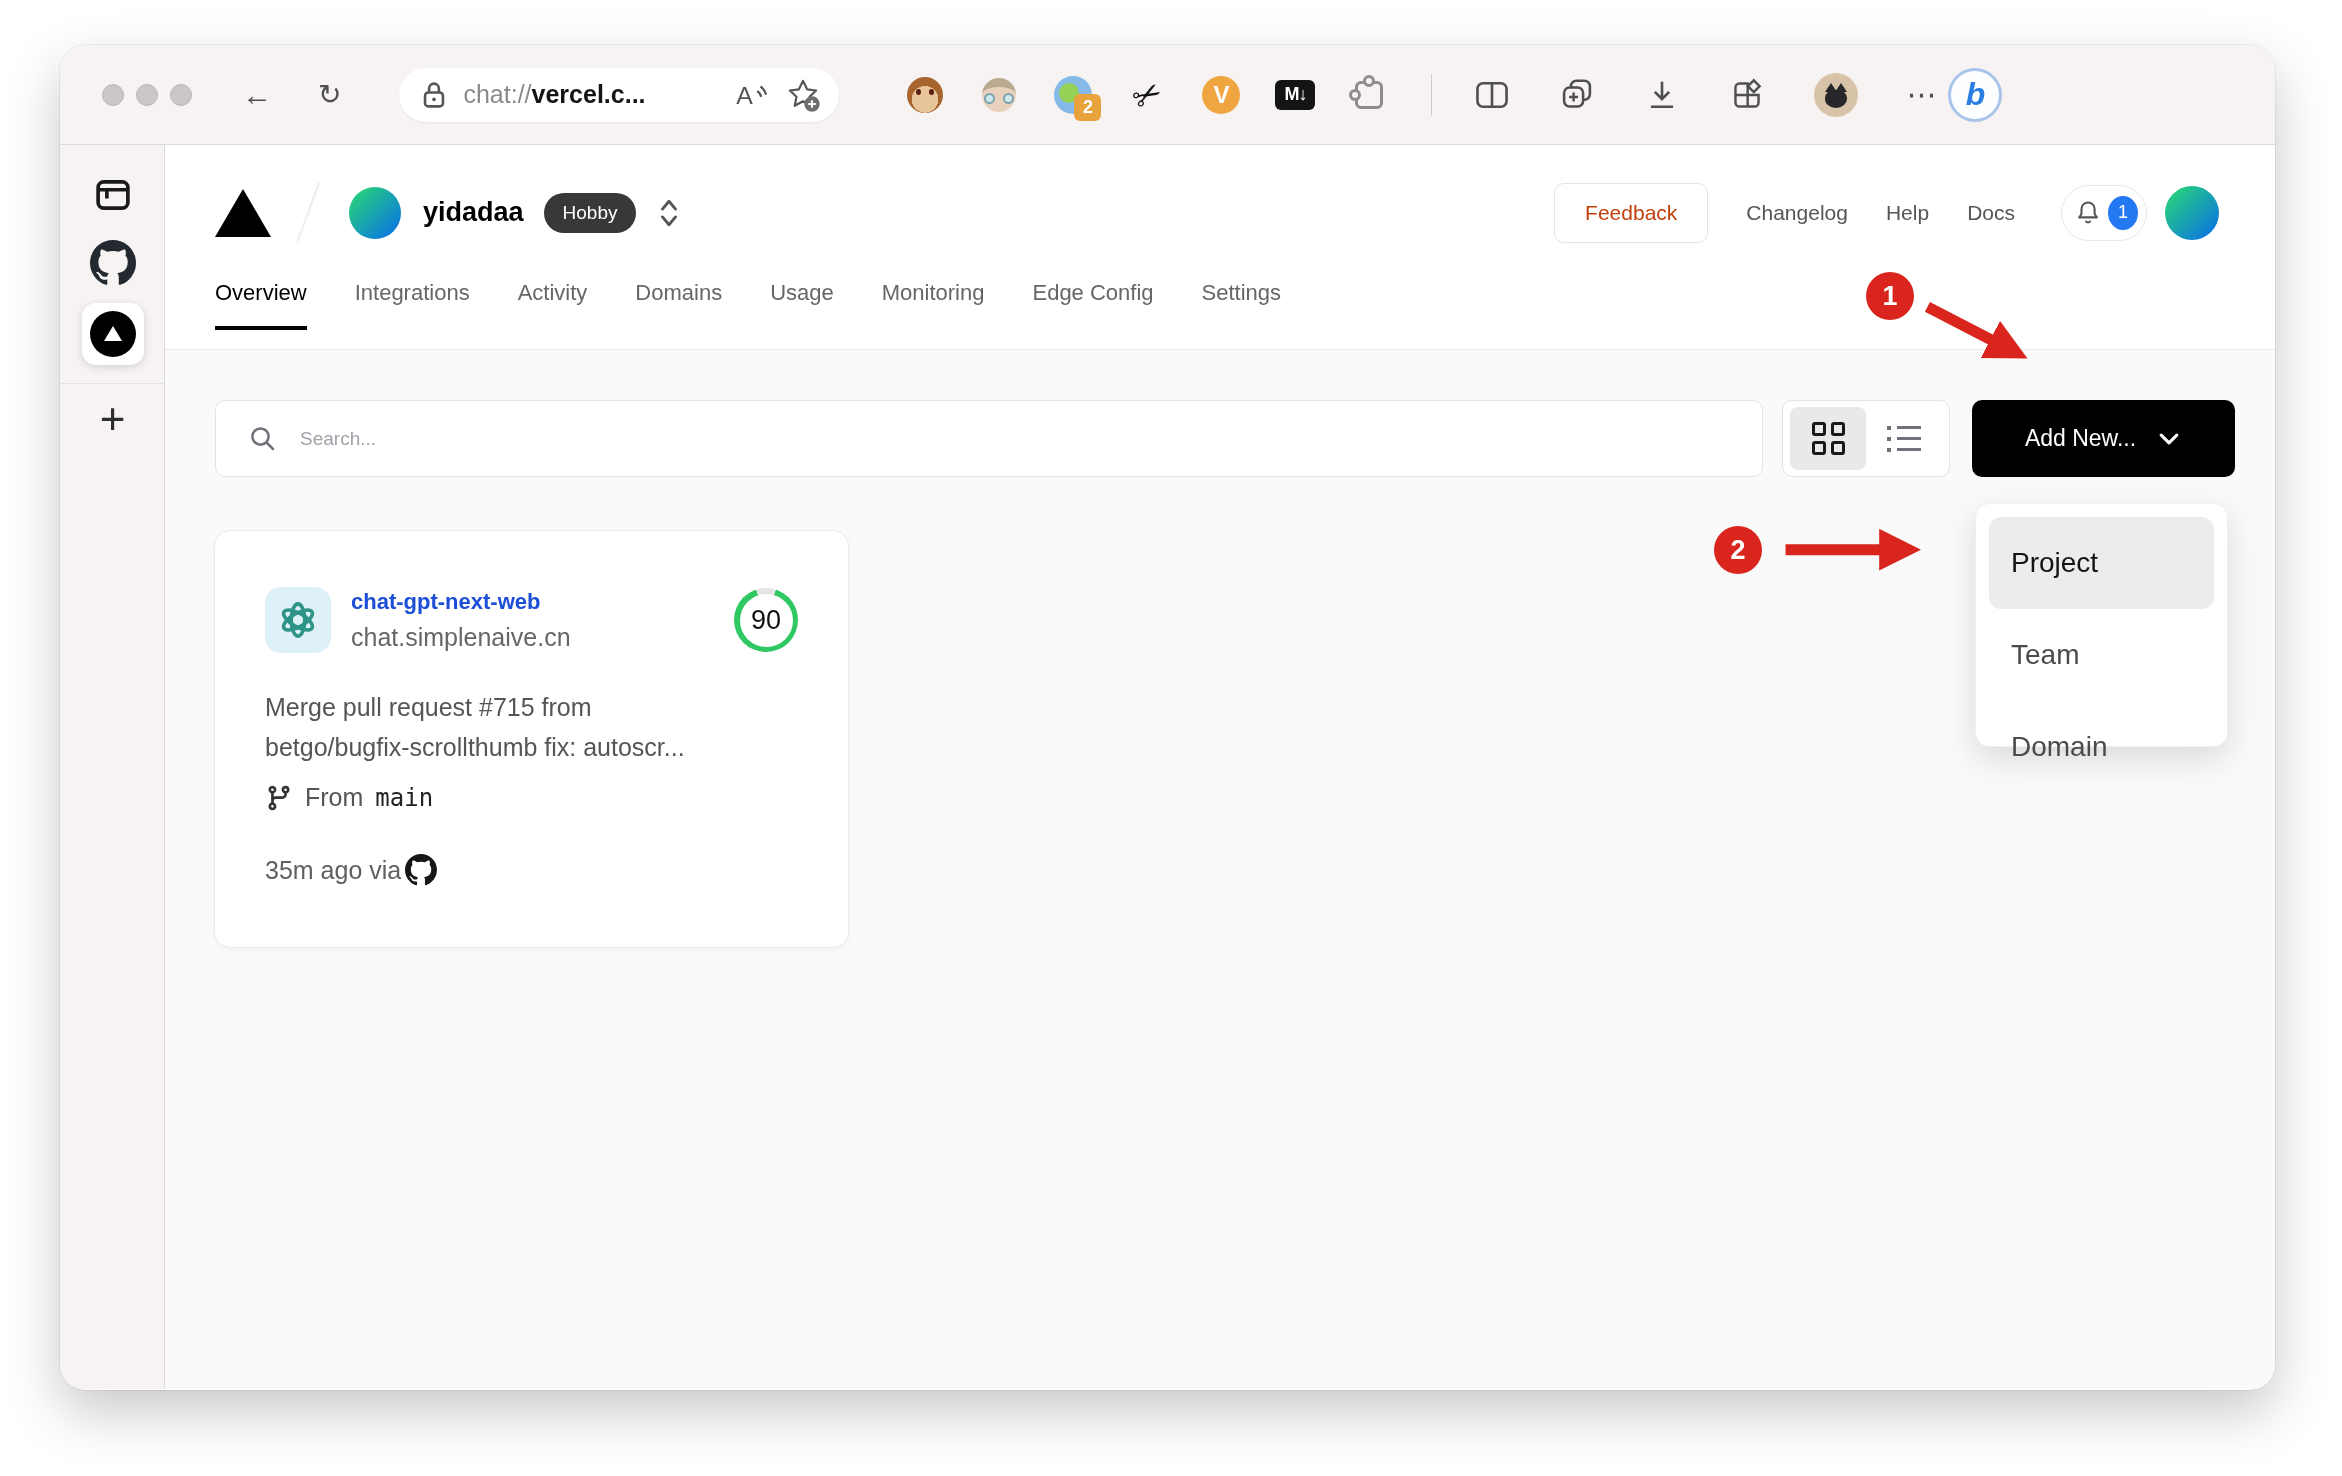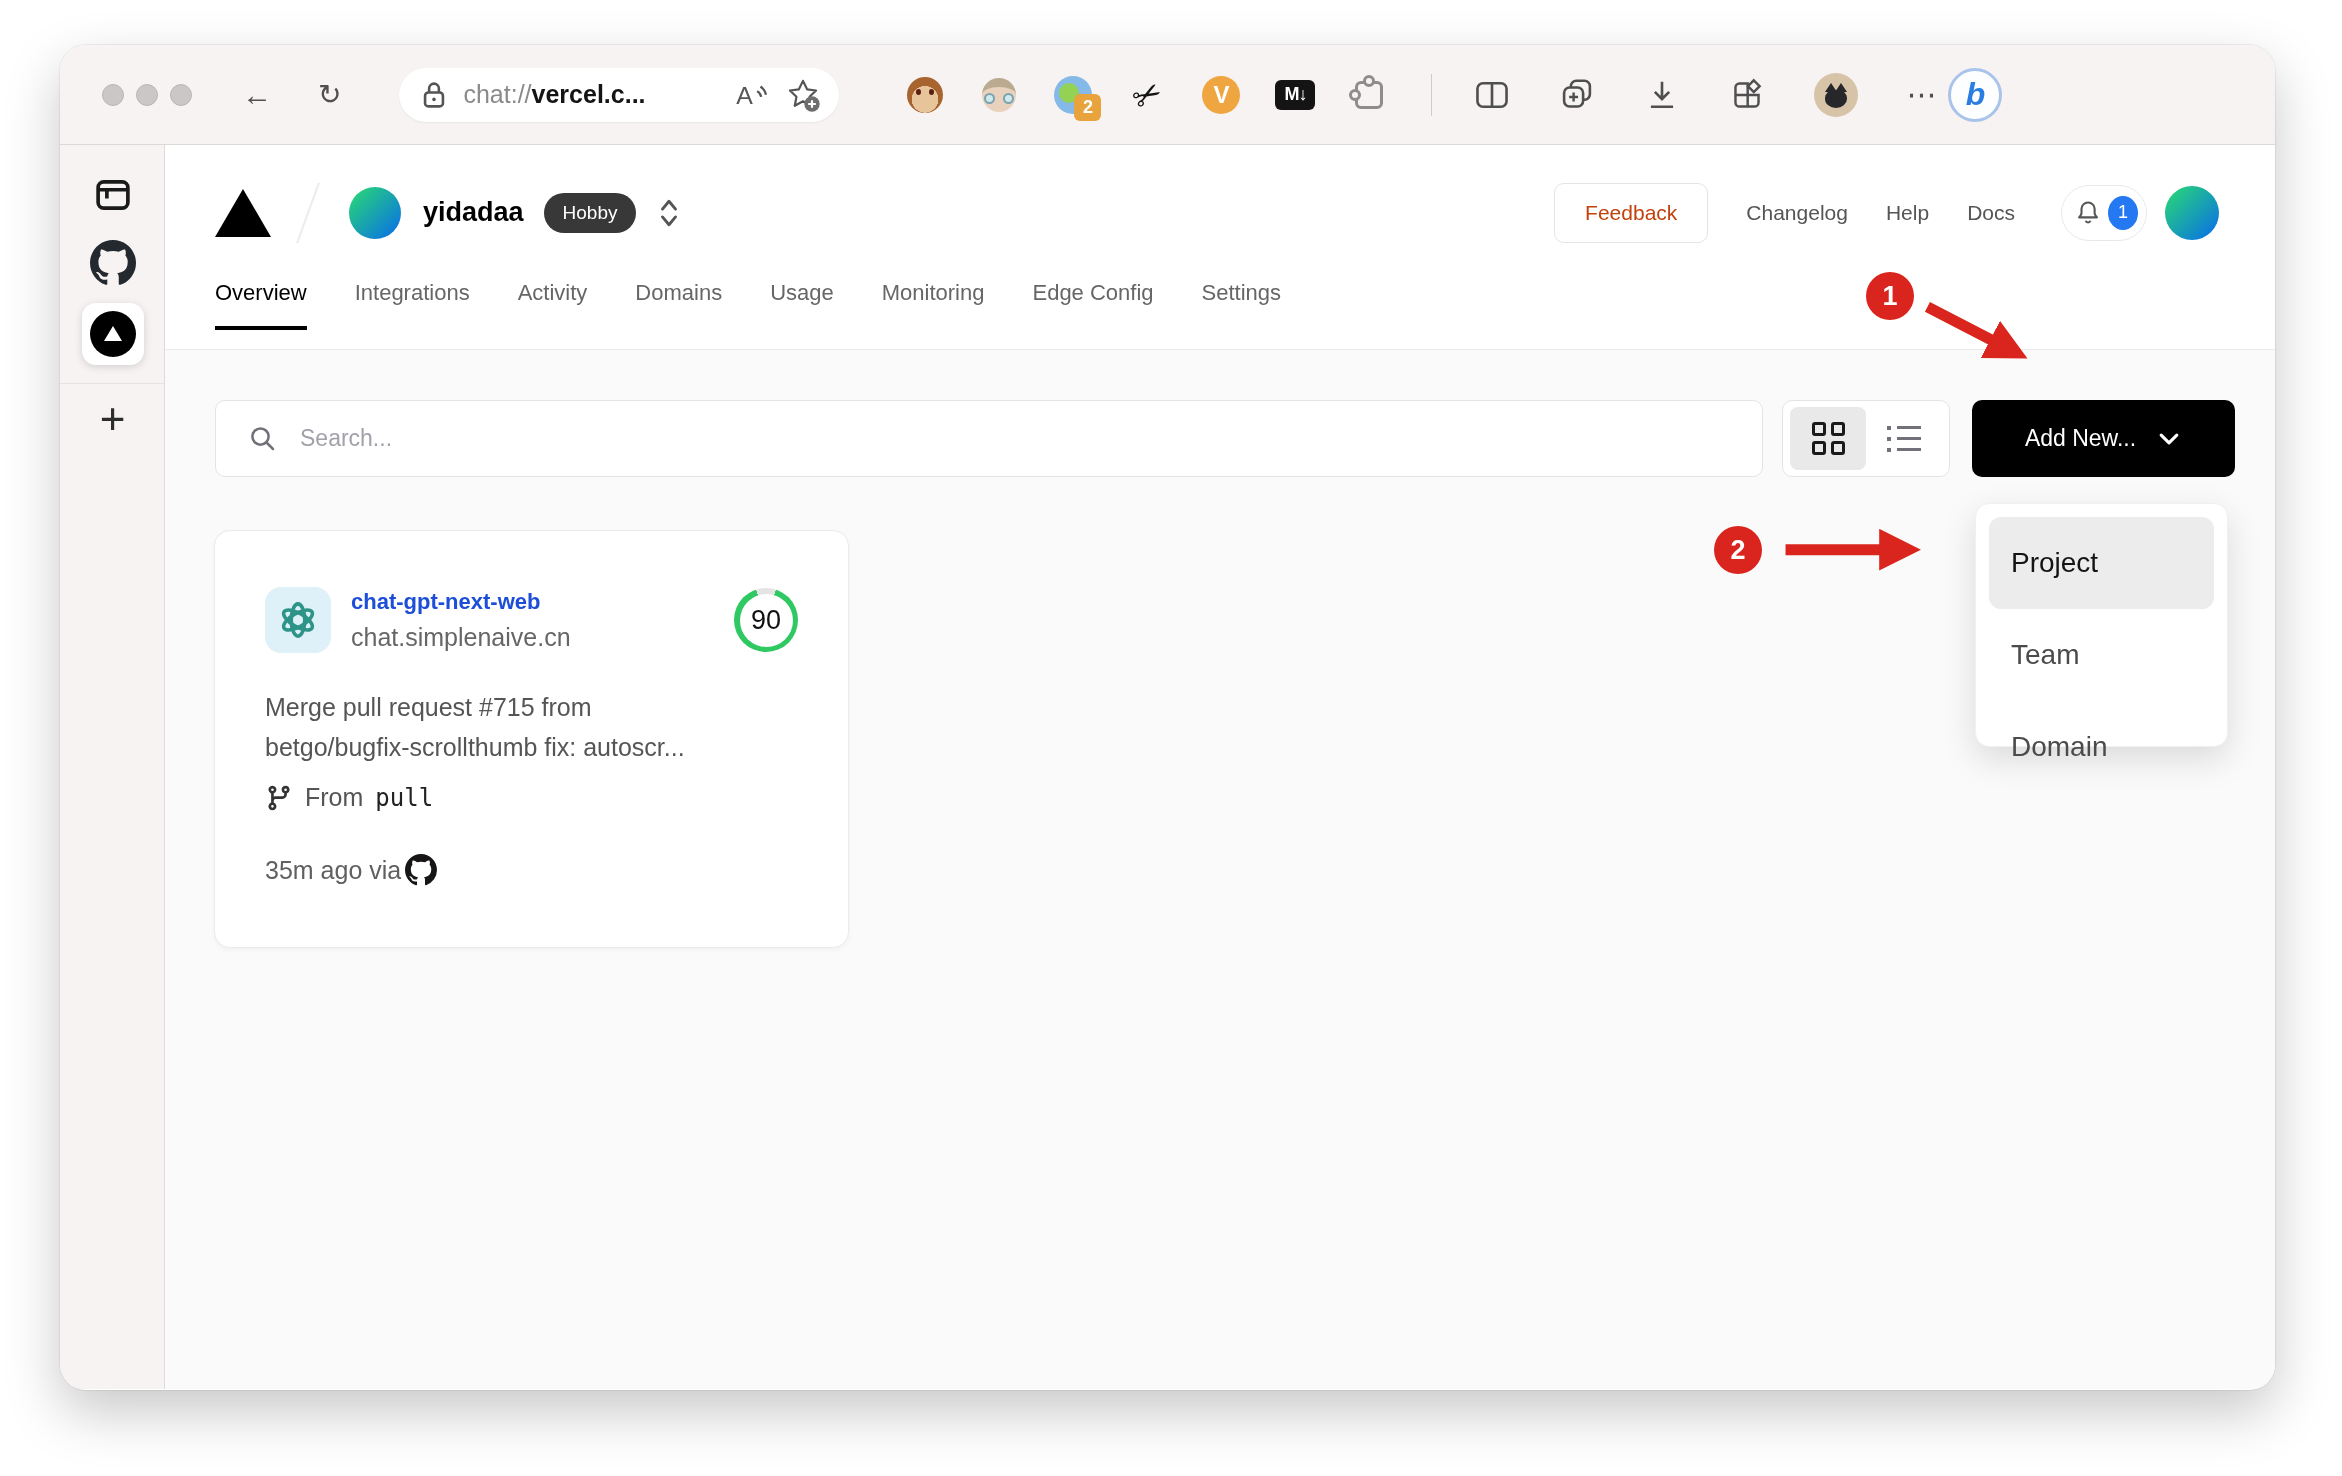--- a/index.html
+++ b/index.html
@@ -88,21 +88,21 @@
 
   .vc-tabs { height:70px; border-bottom:1px solid #eaeaea; display:flex; align-items:flex-start; padding-left:50px; gap:48px; background:#fff; }
   .vc-tab { font-size:22px; color:#666; padding-bottom:24px; position:relative; }
   .vc-tab.active { color:#000; font-weight:500; }
   .vc-tab.active::after { content:""; position:absolute; left:0; right:0; bottom:0; height:4px; background:#000; }
 
   .vc-content { position:relative; height:1039px; background:#fafafa; }
   .search-box { position:absolute; left:50px; top:50px; width:1548px; height:77px; background:#fff;
                 border:1px solid #e4e4e4; border-radius:10px; display:flex; align-items:center; }
   .search-box svg { margin-left:32px; }
-  .search-input { flex:1; height:100%; border:none; outline:none; background:transparent; font-size:23px;
+  .search-input { flex:1; height:100%; border:none; outline:none; background:transparent; font-size:19px;
                   color:#333; padding-left:22px; font-family:"Liberation Sans", sans-serif; }
   .search-input::placeholder { color:#a1a1aa; }
   .view-toggle { position:absolute; left:1617px; top:50px; width:168px; height:77px; background:#fff;
                  border:1px solid #e4e4e4; border-radius:10px; display:flex; align-items:center; padding:7px; }
   .vt-seg { flex:1; height:63px; display:flex; align-items:center; justify-content:center; border-radius:8px; }
   .vt-seg.selected { background:#e9e9e9; }
   .grid-ico { display:grid; grid-template-columns:14px 14px; grid-template-rows:14px 14px; gap:5px; }
   .grid-ico i { border:3px solid #1a1a1a; border-radius:3px; }
   .list-ico { display:flex; flex-direction:column; gap:7px; }
   .list-ico .row { display:flex; align-items:center; gap:6px; }
@@ -384,21 +384,21 @@
             <div class="commit-text">
               <div>Merge pull request #715 from</div>
               <div>betgo/bugfix-scrollthumb fix: autoscr...</div>
             </div>
 
             <div class="branch-row">
               <svg width="28" height="28" viewBox="0 0 16 16">
                 <path fill="#333" d="M9.5 3.25a2.25 2.25 0 1 1 3 2.122V6A2.5 2.5 0 0 1 10 8.5H6a1 1 0 0 0-1 1v1.128a2.251 2.251 0 1 1-1.5 0V5.372a2.25 2.25 0 1 1 1.5 0v1.836A2.493 2.493 0 0 1 6 7h4a1 1 0 0 0 1-1v-.628A2.25 2.25 0 0 1 9.5 3.25Zm-6 0a.75.75 0 1 0 1.5 0 .75.75 0 0 0-1.5 0Zm8.25-.75a.75.75 0 1 0 0 1.5.75.75 0 0 0 0-1.5ZM4.25 12a.75.75 0 1 0 0 1.5.75.75 0 0 0 0-1.5Z"></path>
               </svg>
               <span class="branch-prefix">From</span>
-              <span class="branch-name">pull</span>
+              <span class="branch-name">main</span>
             </div>
 
             <div class="meta-row">
               <span>35m ago via</span>
               <svg width="32" height="32" viewBox="0 0 16 16">
                 <path fill="#171515" d="M8 0C3.58 0 0 3.58 0 8c0 3.54 2.29 6.53 5.47 7.59.4.07.55-.17.55-.38 0-.19-.01-.82-.01-1.49-2.01.37-2.53-.49-2.69-.94-.09-.23-.48-.94-.82-1.13-.28-.15-.68-.52-.01-.53.63-.01 1.08.58 1.23.82.72 1.21 1.87.87 2.33.66.07-.52.28-.87.51-1.07-1.78-.2-3.64-.89-3.64-3.95 0-.87.31-1.59.82-2.15-.08-.2-.36-1.02.08-2.12 0 0 .67-.21 2.2.82.64-.18 1.32-.27 2-.27s1.36.09 2 .27c1.53-1.04 2.2-.82 2.2-.82.44 1.1.16 1.92.08 2.12.51.56.82 1.27.82 2.15 0 3.07-1.87 3.75-3.65 3.95.29.25.54.73.54 1.48 0 1.07-.01 1.93-.01 2.2 0 .21.15.46.55.38A8.01 8.01 0 0016 8c0-4.42-3.58-8-8-8z"></path>
               </svg>
             </div>
           </div>
         </div>

